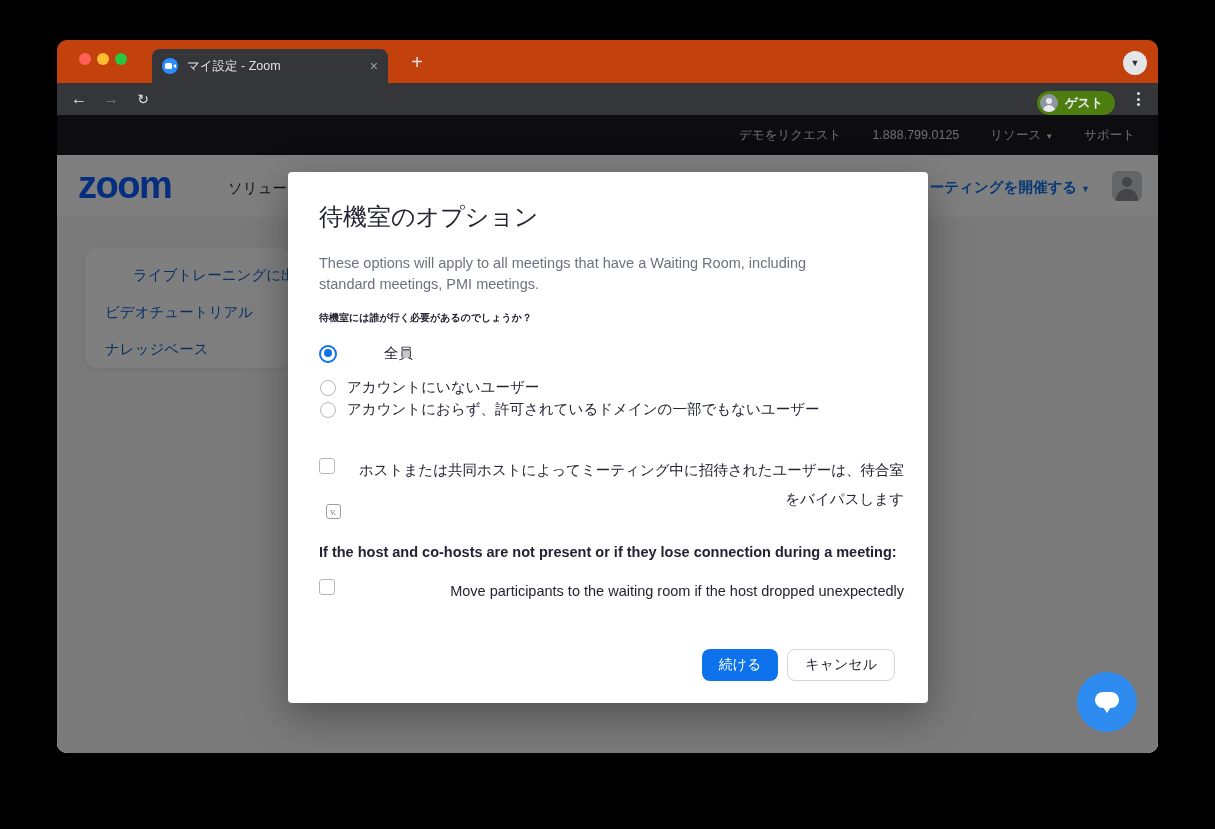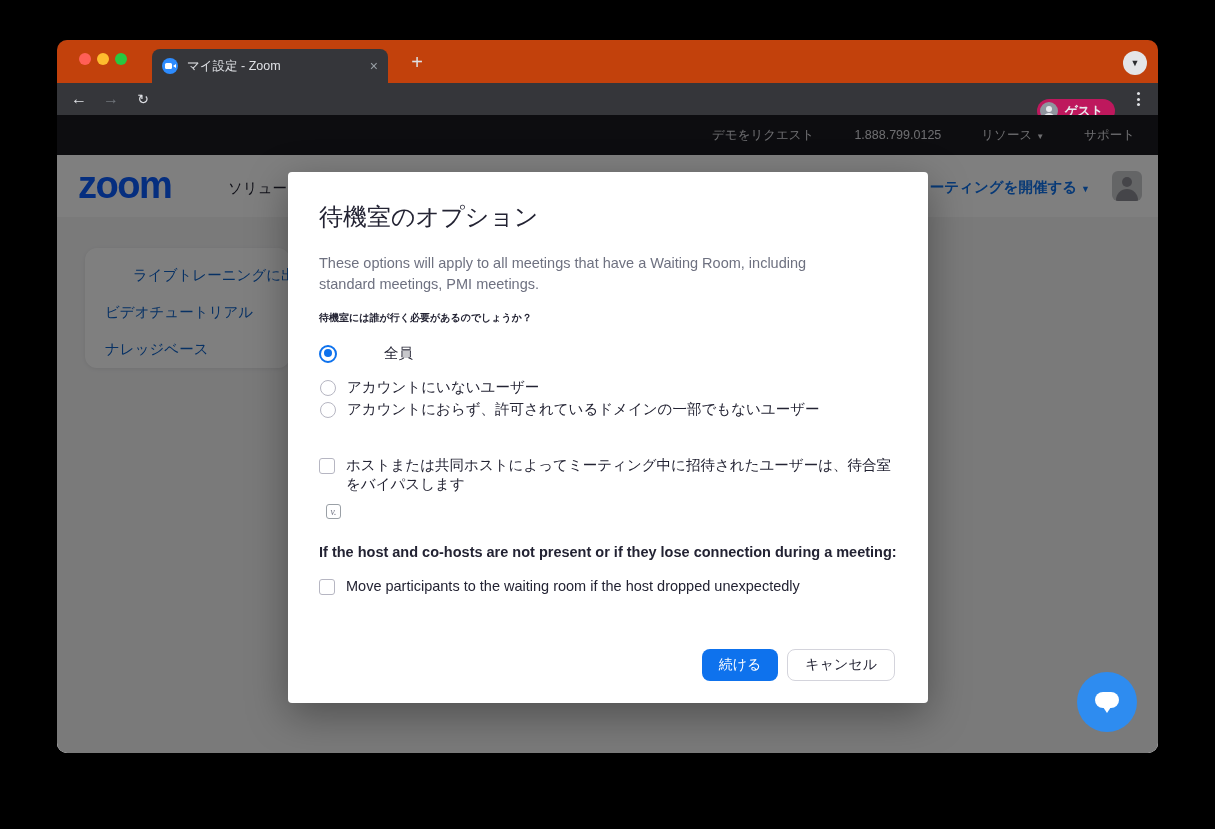--- a/index.html
+++ b/index.html
@@ -26,31 +26,31 @@
   .toolbar { position:absolute; left:0; top:43px; width:100%; height:32px; background:#35363a; }
   .nav-ic { position:absolute; top:4px; font-size:16px; color:#dfe1e5; width:24px; height:24px; text-align:center; line-height:24px; }
   .ic-back { left:10px; }
   .ic-fwd { left:42px; color:#70757b; }
   .ic-reload { left:74px; font-size:14px; }
   .urlbar { position:absolute; left:110px; top:4px; width:865px; height:24px; border-radius:12px; background:#202124; display:flex; align-items:center; padding-left:13px; }
   .lock { position:relative; width:9px; height:7px; background:#9aa0a6; border-radius:1.5px; margin-right:9px; margin-top:3px; }
   .lock::before { content:""; position:absolute; left:1px; top:-5px; width:5px; height:6px; border:1.5px solid #9aa0a6; border-bottom:none; border-radius:3px 3px 0 0; }
   .url-host { font-size:13.5px; color:#e8eaed; }
   .url-path { font-size:13.5px; color:#9aa0a6; }
-  .guest-pill { position:absolute; left:980px; top:16px; height:24px; border-radius:12px; background:#be185d; display:flex; align-items:center; padding:0 12px 0 3px; gap:7px; }
+  .guest-pill { position:absolute; left:980px; top:8px; height:24px; border-radius:12px; background:#4d7c0f; display:flex; align-items:center; padding:0 12px 0 3px; gap:7px; }
   .guest-avatar { width:18px; height:18px; border-radius:50%; background:#8f959e; position:relative; overflow:hidden; }
   .guest-avatar .head { position:absolute; left:6px; top:3.5px; width:6px; height:6px; border-radius:50%; background:#e8eaed; }
   .guest-avatar .body { position:absolute; left:3px; top:10.5px; width:12px; height:8px; border-radius:6px 6px 0 0; background:#e8eaed; }
   .guest-label { font-size:12.5px; color:#e8eaed; font-weight:bold; }
   .kebab { position:absolute; left:1072px; top:7px; width:18px; height:18px; display:flex; flex-direction:column; align-items:center; justify-content:center; gap:2.5px; }
   .kebab i { width:3px; height:3px; border-radius:50%; background:#dfe1e5; }
 
   
   .page { position:absolute; left:0; top:75px; width:1101px; height:638px; background:#f4f4f5; }
-  .banner { position:absolute; left:0; top:0; width:100%; height:40px; background:#1b1b20; display:flex; align-items:center; justify-content:flex-end; gap:40px; padding-right:23px; font-size:12.5px; color:#dcdce2; }
+  .banner { position:absolute; left:0; top:0; width:100%; height:40px; background:#1b1b20; display:flex; align-items:center; justify-content:flex-end; gap:31px; padding-right:23px; font-size:12.5px; color:#dcdce2; }
   .banner .chev { font-size:8px; margin-left:4px; }
   .siteheader { position:absolute; left:0; top:40px; width:100%; height:62px; background:#ffffff; }
   .logo { position:absolute; left:21px; top:8px; font-size:38px; font-weight:bold; letter-spacing:-1.5px; color:#0b5cff; line-height:44px; }
   .nav-solutions { position:absolute; left:171px; top:24px; font-size:14.5px; color:#232333; white-space:nowrap; }
   .host-link { position:absolute; right:68px; top:23px; font-size:14.5px; font-weight:bold; color:#0e72ed; white-space:nowrap; }
   .host-link .chev { font-size:9px; margin-left:4px; }
   .header-avatar { position:absolute; left:1055px; top:16px; width:30px; height:30px; border-radius:6px; background:#c9cacd; overflow:hidden; }
   .header-avatar .head { position:absolute; left:10px; top:6px; width:10px; height:10px; border-radius:50%; background:#8b8b92; }
   .header-avatar .body { position:absolute; left:4px; top:18px; width:22px; height:14px; border-radius:11px 11px 0 0; background:#8b8b92; }
   .pagebody { position:absolute; left:0; top:102px; width:100%; height:536px; background:#f4f4f5; }
@@ -66,21 +66,21 @@
   .m-desc { position:absolute; left:31px; top:81px; width:540px; font-size:14.5px; line-height:21px; color:#6e7180; }
   .m-question { position:absolute; left:31px; top:139px; font-size:10px; font-weight:bold; color:#232333; }
   .opt-row { position:absolute; left:31px; display:flex; align-items:center; gap:10px; font-size:14.5px; color:#232333; }
   .r-0 { top:172px;gap:47px; } .r-1 { top:206px; } .r-2 { top:228px; }
   .radio-on { width:18px; height:18px; border-radius:50%; border:2.5px solid #0e72ed; background:#fff; position:relative; flex:0 0 18px; }
   .radio-on::after { content:""; position:absolute; left:2.5px; top:2.5px; width:8px; height:8px; border-radius:50%; background:#0e72ed; }
   .radio-off { width:16px; height:16px; border-radius:50%; border:1px solid #b6b6c2; background:#fff; flex:0 0 16px; margin:1px; }
   .chk-row { position:absolute; left:31px; display:flex; align-items:flex-start; gap:11px; font-size:14.5px; color:#232333; }
   .c-1 { top:284px; } .c-2 { top:405px; }
   .checkbox { width:16px; height:16px; border:1px solid #b6b6c2; border-radius:3px; background:#fff; flex:0 0 16px; margin-top:2px; }
-  .chk-label { width:558px; line-height:19px; }
+  .chk-label { width:558px; line-height:29px;text-align:right; }
   .broken-img { position:absolute; left:38px; top:332px; width:15px; height:15px; border:1px solid #9aa0a6; border-radius:3px; font-family:"Liberation Serif","DejaVu Serif",serif; font-style:italic; font-size:9.5px; color:#6e7180; display:flex; align-items:center; justify-content:center; }
   .m-heading2 { position:absolute; left:31px; top:372px; font-size:14.5px; font-weight:bold; color:#232333; }
   .m-actions { position:absolute; right:33px; top:477px; display:flex; gap:9px; }
   .btn { height:32px; border-radius:8px; font-size:14px; display:flex; align-items:center; padding:0 17px; cursor:default; }
   .btn-primary { background:#0e72ed; color:#fff; }
   .btn-secondary { background:#fff; color:#232333; border:1px solid #d4d4dc; }
 
   
   .chat-fab { position:absolute; left:1020px; top:632px; width:60px; height:60px; border-radius:50%; background:#2e8cf0; z-index:10; }
   .chat-fab .bubble { position:absolute; left:18px; top:20px; width:24px; height:16px; border-radius:8px; background:#fff; }

